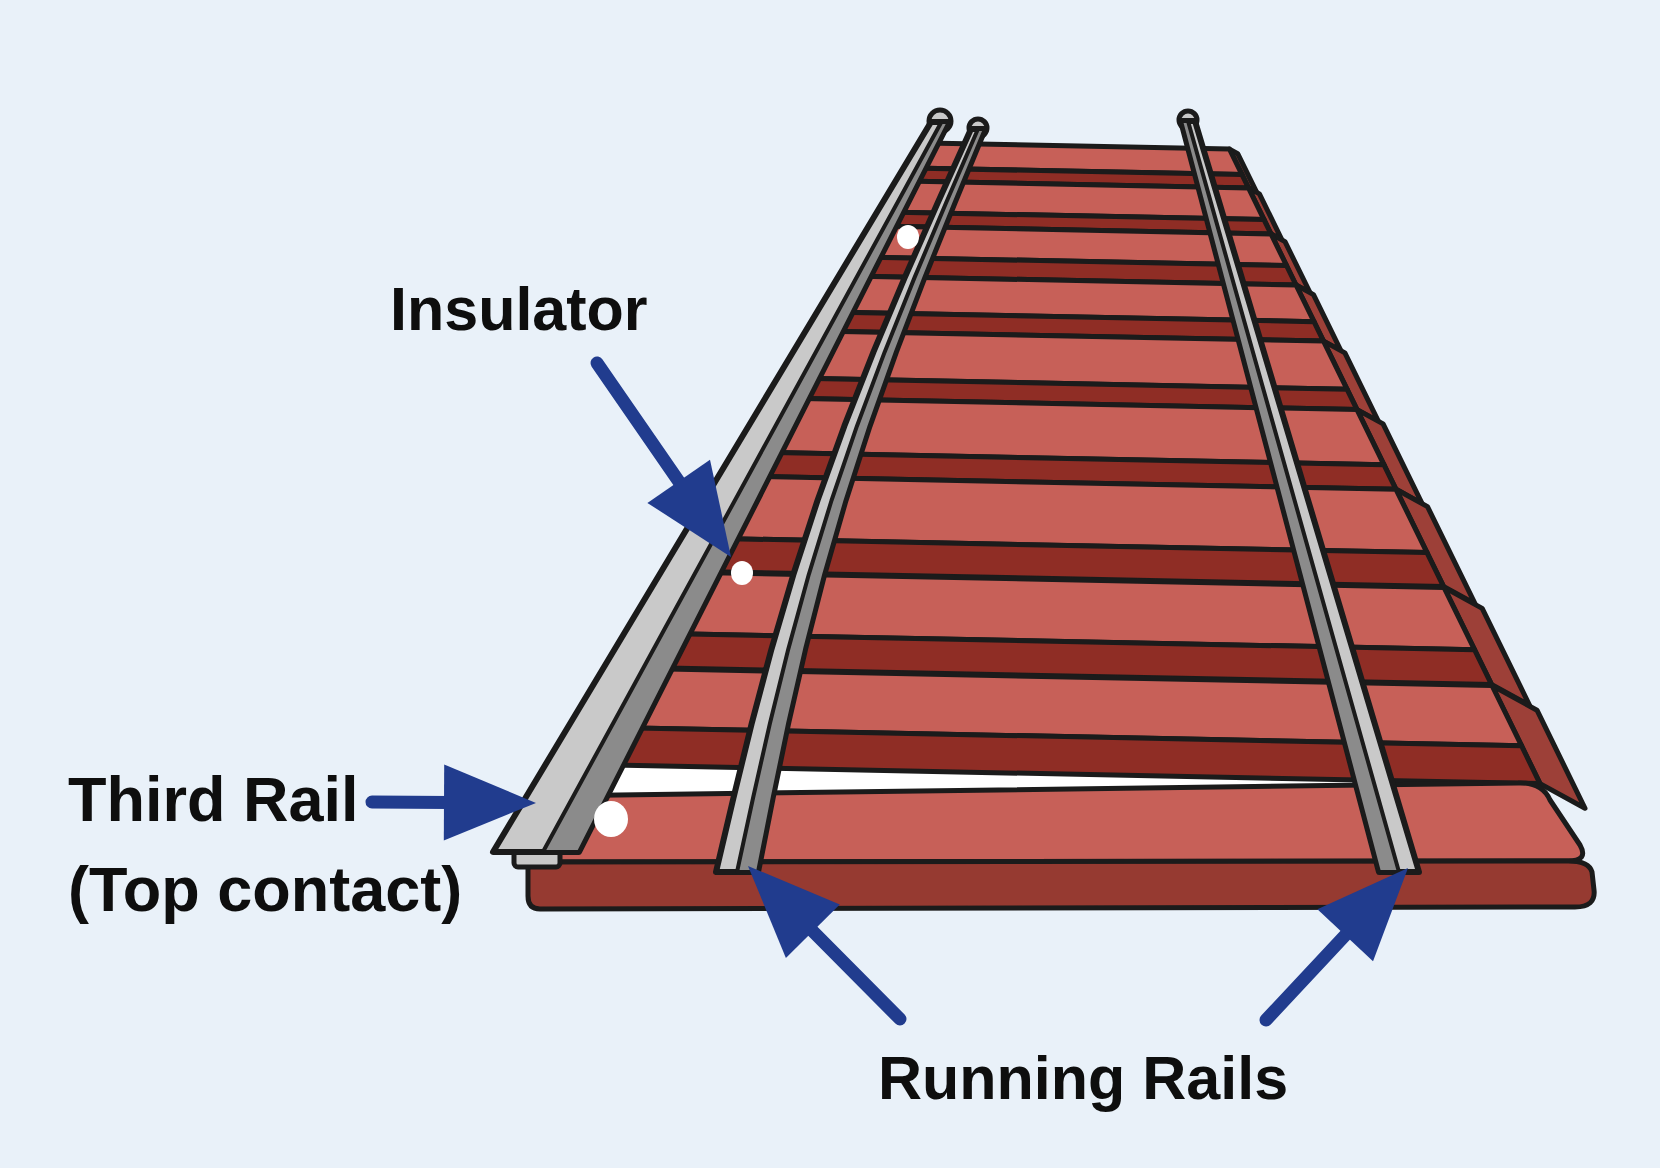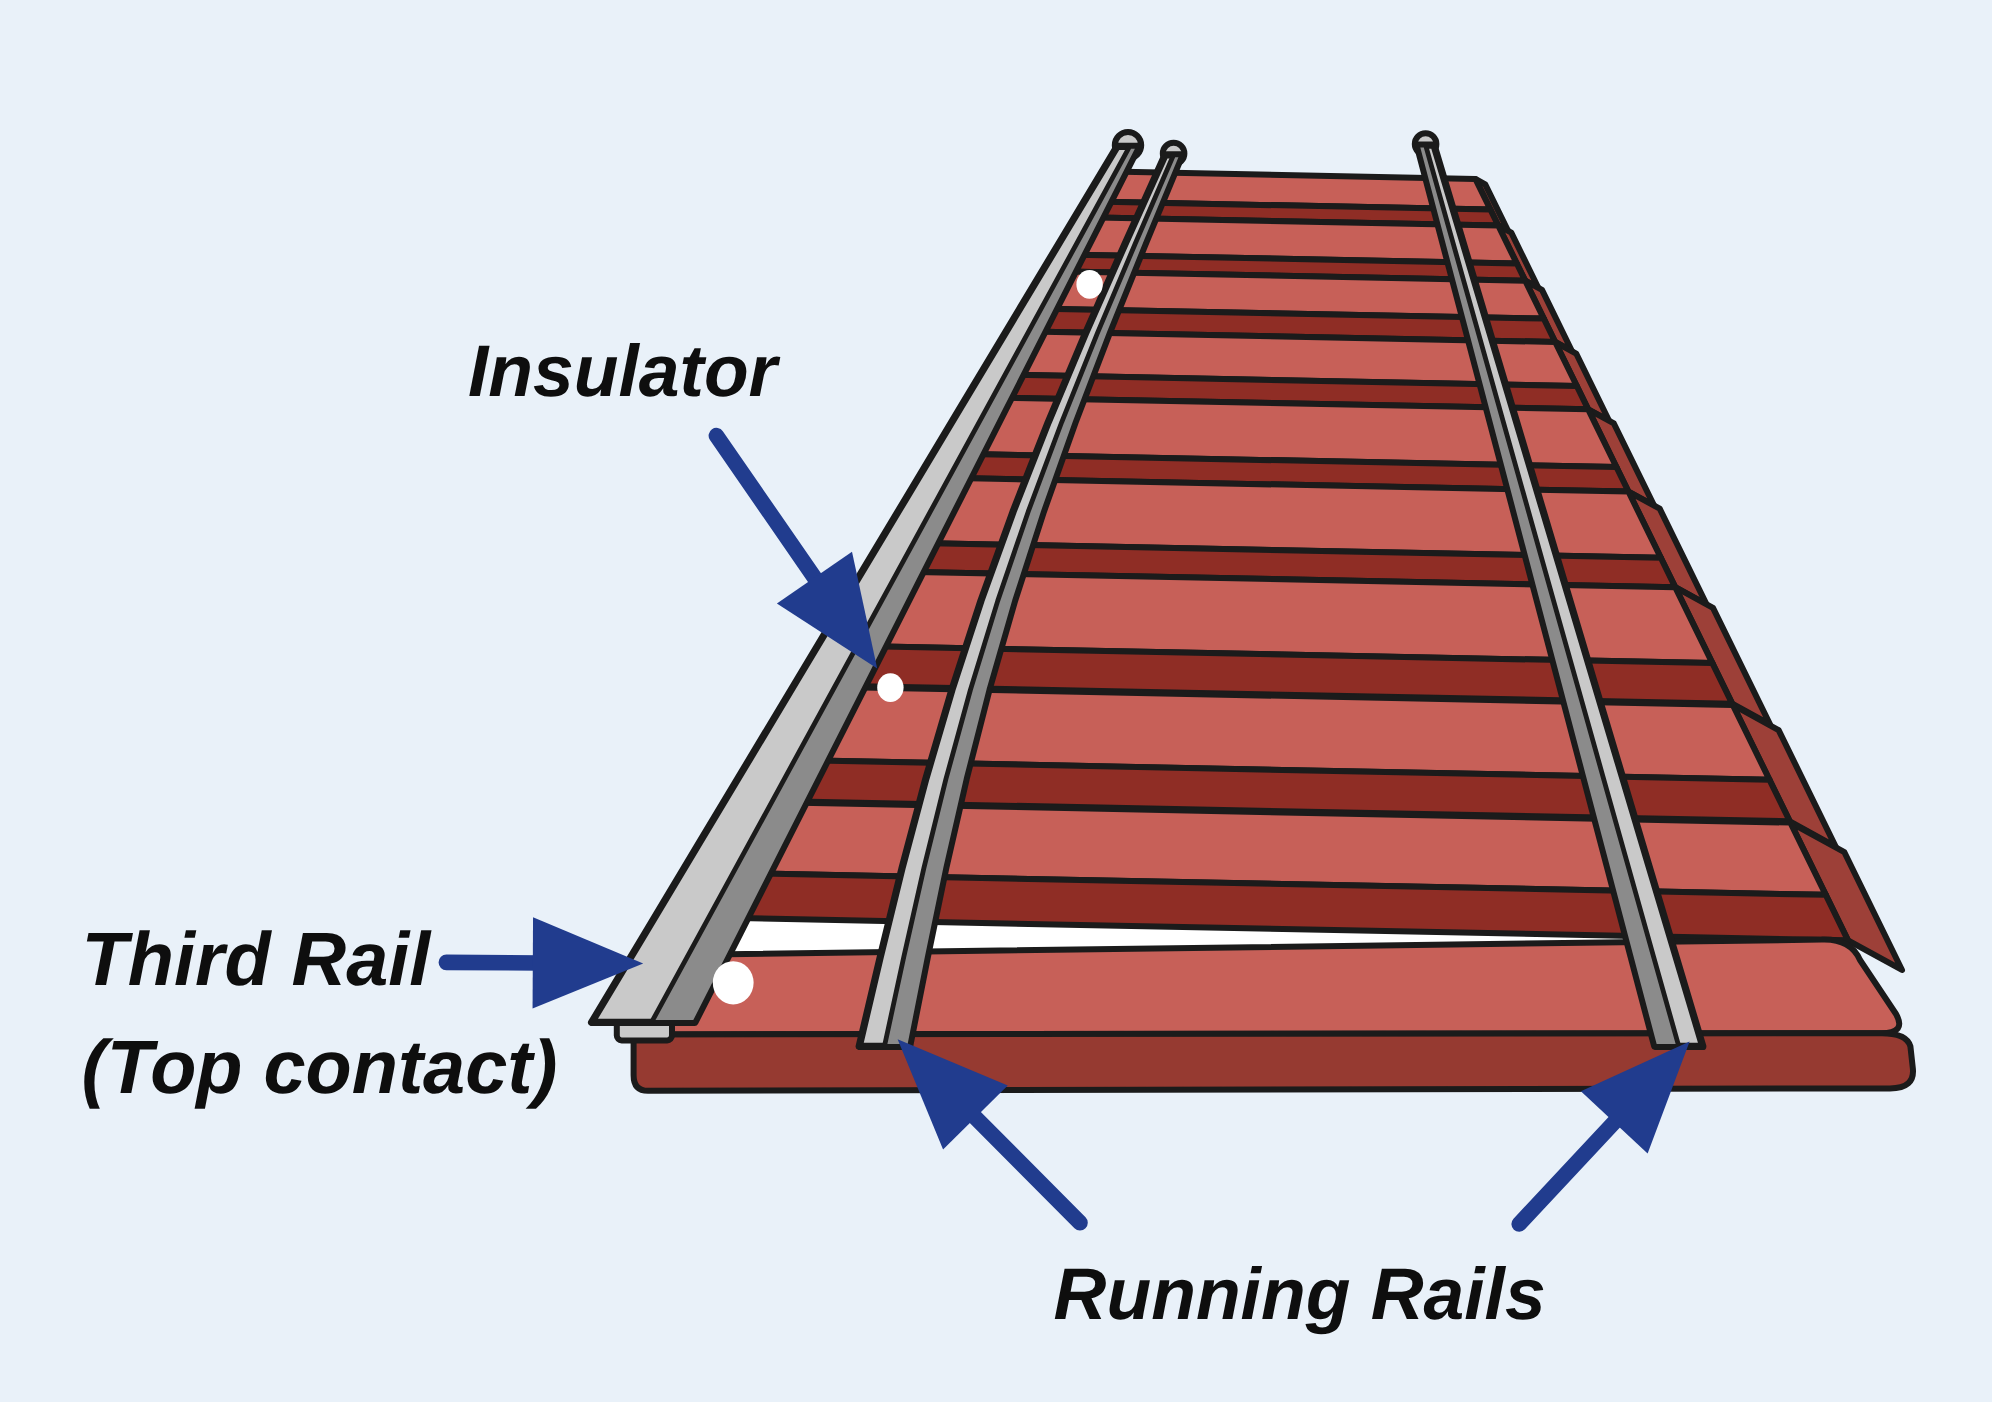--- a/index.html
+++ b/index.html
@@ -8,21 +8,20 @@
     background: #e9f1f9;
     font-family: "Liberation Sans", sans-serif;
   }
   .stage {
     position: relative;
     width: 1660px;
     height: 1168px;
     margin: 0 auto;
     background: #e9f1f9;
     overflow: hidden;
-    font-style: italic;
   }
   svg.diagram {
     position: absolute;
     inset: 0;
     width: 100%;
     height: 100%;
   }
   text.lbl {
     font-family: "Liberation Sans", sans-serif;
     font-weight: bold;

